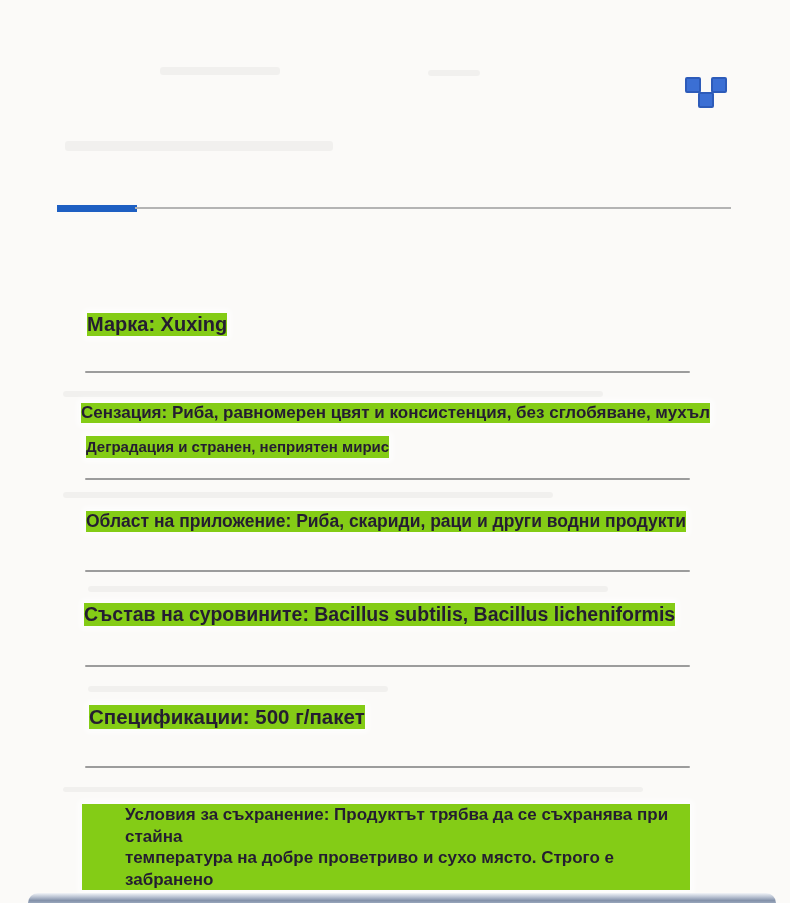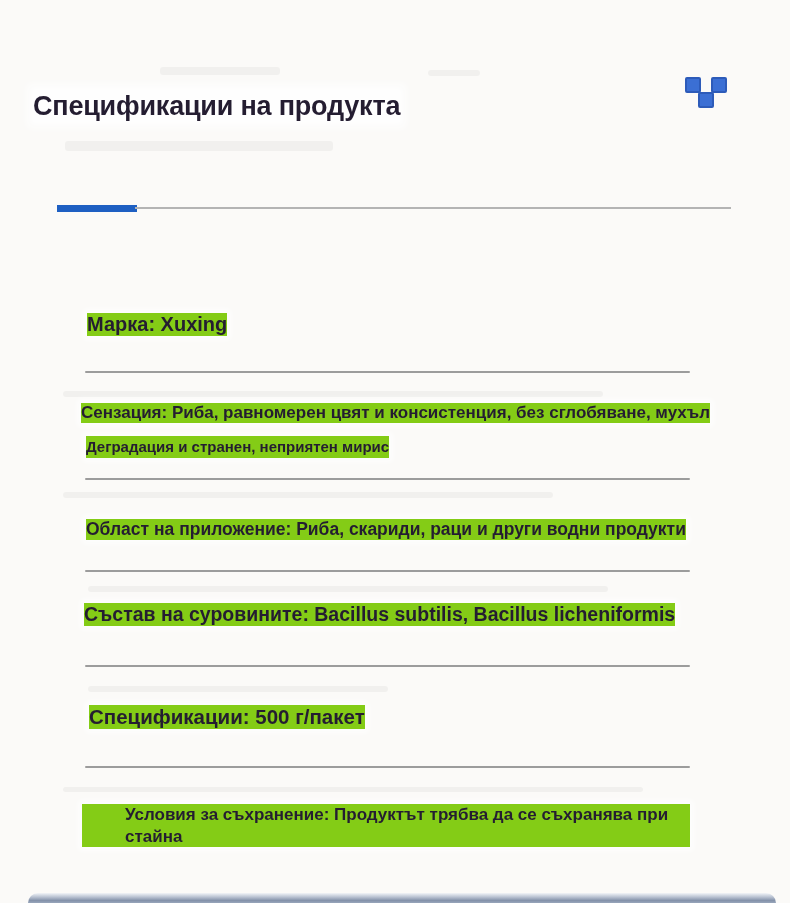--- a/index.html
+++ b/index.html
@@ -38,21 +38,21 @@
   .rule-line{position:absolute;left:78px;top:2px;right:0;height:2px;background:#b4b4b4;}
 
   
   .line{
     position:absolute;margin:0;font-weight:700;color:#241d31;white-space:nowrap;
     background:#84cc16;box-shadow:0 0 6px 3px #fefefe;
   }
   .t-brand{left:87px;top:313px;font-size:20px;line-height:23px;}
   .t-sens1{left:81px;top:403px;font-size:17px;line-height:20px;}
   .t-sens2{left:86px;top:436px;font-size:15px;line-height:22px;}
-  .t-appl{left:86px;top:511px;font-size:17.5px;line-height:21px;margin-top:8px;}
+  .t-appl{left:86px;top:511px;font-size:17.5px;line-height:21px;}
   .t-comp{left:84px;top:603px;font-size:19.5px;line-height:23px;}
   .t-spec{left:89px;top:705px;font-size:20.5px;line-height:24px;}
   .t-stor{left:82px;top:804px;font-size:17px;line-height:21.6px;white-space:normal;width:608px;}
   .t-stor .ln{display:block;margin-left:43px;}
 
   
   .sep{position:absolute;left:85px;width:605px;height:2px;background:#9c9c9c;border-radius:2px;}
   .sep-1{top:371px;}
   .sep-2{top:478px;}
   .sep-3{top:570px;}
@@ -73,21 +73,20 @@
 
   <div class="smudge" style="left:160px;top:67px;width:120px;height:8px;"></div>
   <div class="smudge" style="left:428px;top:70px;width:52px;height:6px;"></div>
   <div class="smudge" style="left:65px;top:141px;width:268px;height:10px;"></div>
   <div class="smudge" style="left:63px;top:391px;width:540px;height:6px;"></div>
   <div class="smudge" style="left:63px;top:492px;width:490px;height:6px;"></div>
   <div class="smudge" style="left:88px;top:586px;width:520px;height:6px;"></div>
   <div class="smudge" style="left:88px;top:686px;width:300px;height:6px;"></div>
   <div class="smudge" style="left:63px;top:787px;width:580px;height:5px;"></div>
 
-  <h1 class="page-title">Спецификации на продукта</h1>
 
   <div class="logo">
     <span class="sq sq-tl"></span>
     <span class="sq sq-tr"></span>
     <span class="sq sq-b"></span>
   </div>
 
   <div class="rule">
     <span class="rule-accent"></span>
     <span class="rule-line"></span>
@@ -115,18 +114,19 @@
   </section>
 
   <section>
     <p class="line t-spec">Спецификации: 500 г/пакет</p>
     <div class="sep sep-5"></div>
   </section>
 
   <section>
     <p class="line t-stor">
       <span class="ln">Условия за съхранение: Продуктът трябва да се съхранява при стайна</span>
+      <span class="ln">температура на добре проветриво и сухо място. Строго е забранено</span>
     </p>
   </section>
 
   <div class="bottom-bar"></div>
 
 </div>
 
 </body></html>

